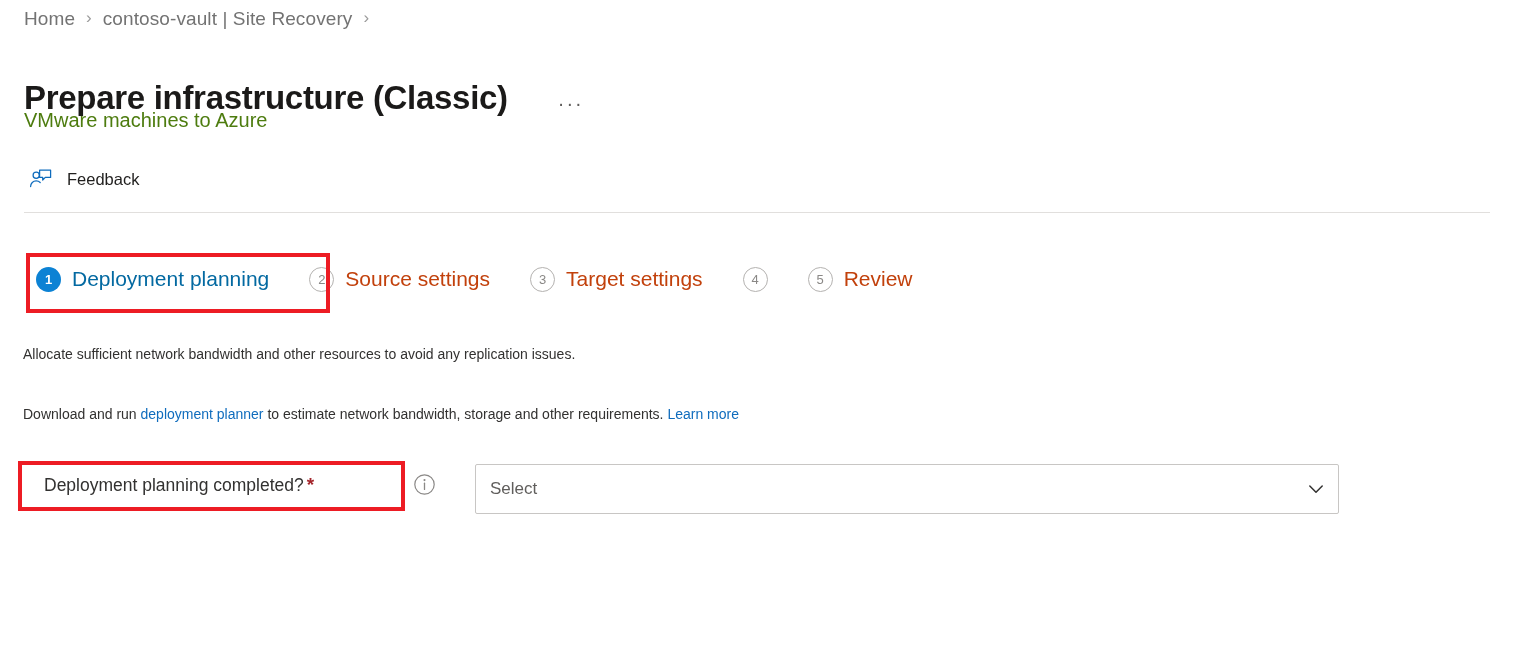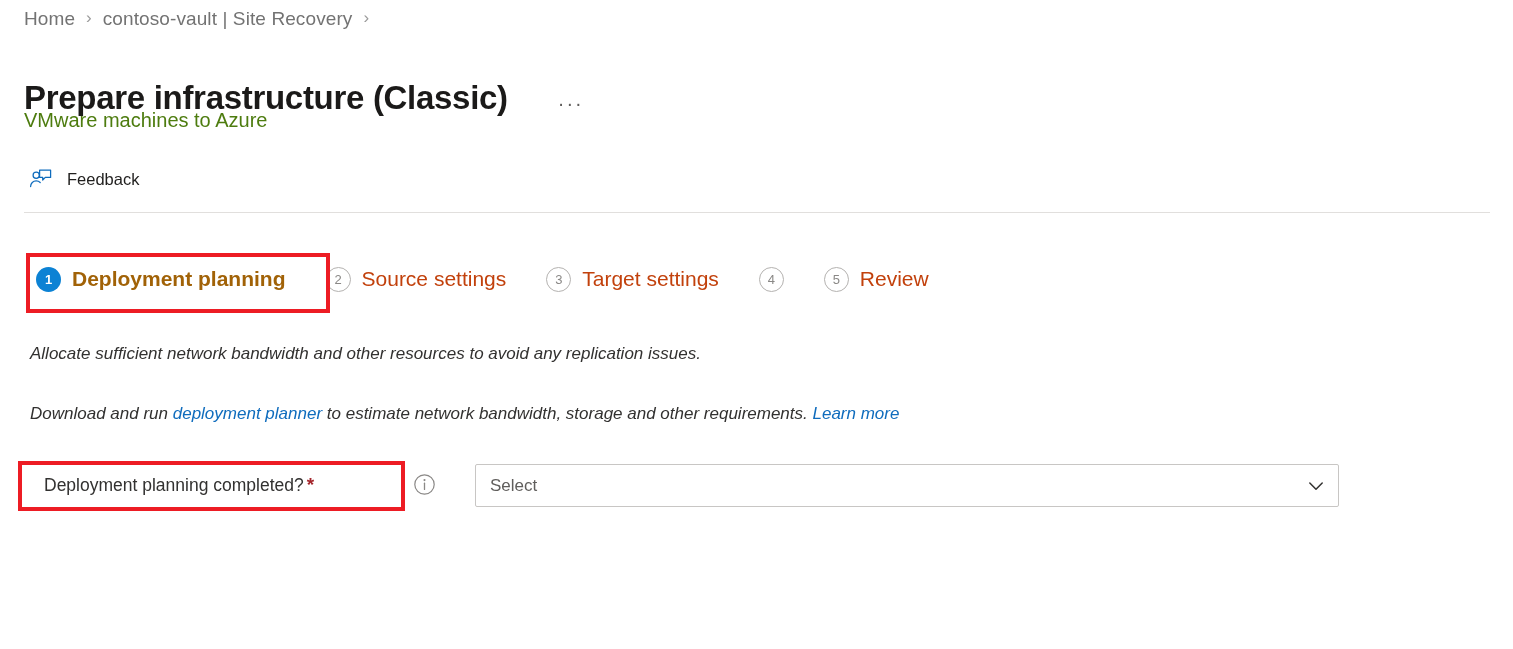--- a/index.html
+++ b/index.html
@@ -148,34 +148,33 @@
   .tab.inactive .tab-num {
     border: 1.3px solid #b4b2b0;
     color: #8a8886;
     background: transparent;
   }
   .tab-label {
     font-size: 21px;
     line-height: 28px;
   }
   .tab.active .tab-label {
-    color: #a16207;
-    font-weight: bold;
+    color: #0369a1;
+    font-weight: normal;
   }
   .tab.inactive .tab-label { color: #c2410c; }
 
   
   .para {
     position: absolute;
-    left: 30px;
-    font-size: 17px;
+    left: 23px;
+    font-size: 14px;
     line-height: 24px;
     color: #323130;
     white-space: nowrap;
-    font-style: italic;
   }
   .para.p1 { top: 342px; }
   .para.p2 { top: 402px; }
   .inline-link {
     color: #0f6cbd;
     cursor: pointer;
   }
 
   
   .form-row {
@@ -206,21 +205,21 @@
     top: 11px;
     width: 23px;
     height: 23px;
     cursor: pointer;
   }
   .dropdown {
     position: absolute;
     left: 475px;
     top: 2px;
     width: 864px;
-    height: 43px;
+    height: 50px;
     border: 1px solid #c8c6c4;
     border-radius: 2px;
     background: #ffffff;
     display: flex;
     align-items: center;
     padding: 0 12px 0 14px;
     cursor: pointer;
   }
   .dd-value {
     flex: 1 1 auto;

